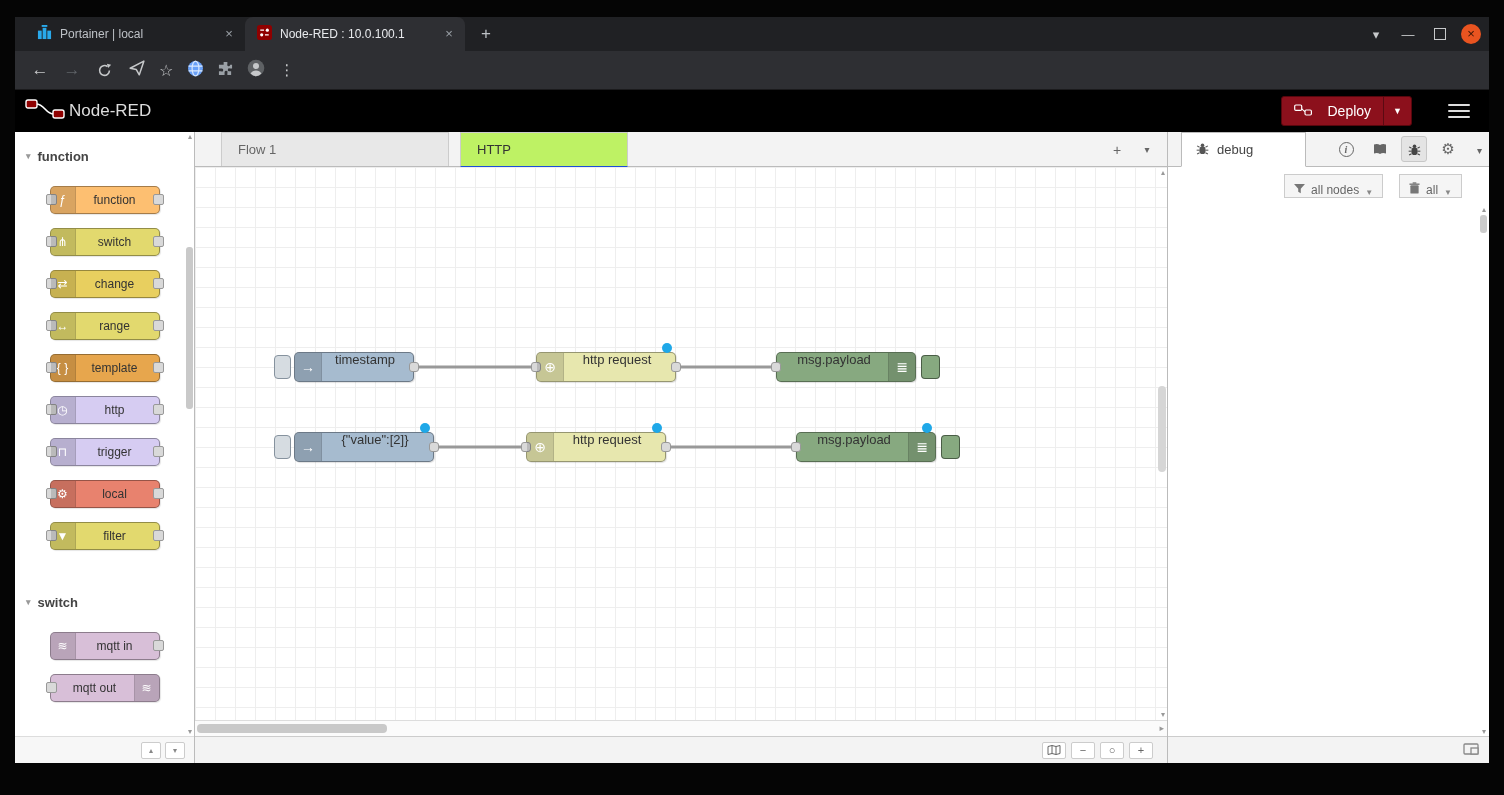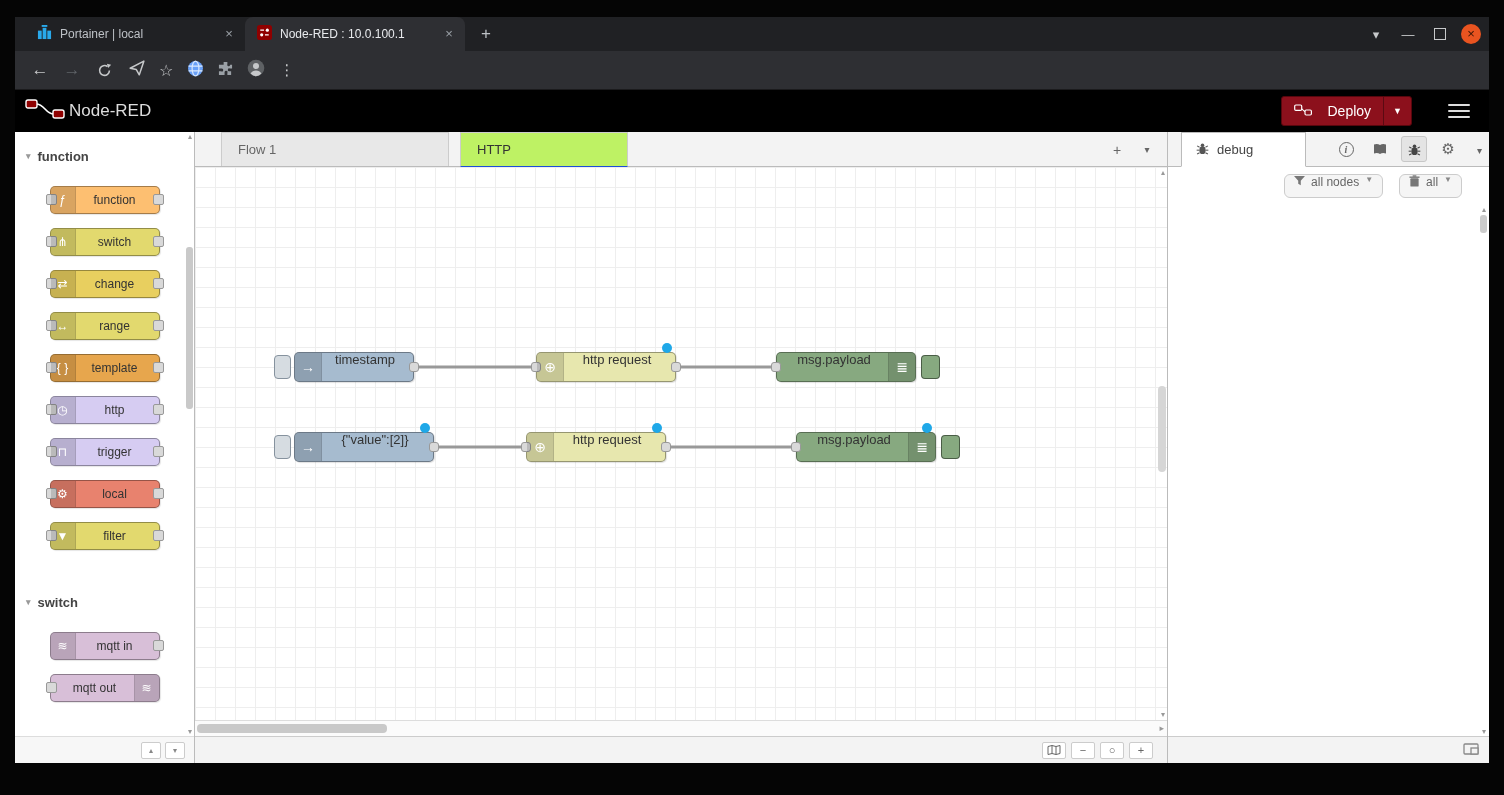--- a/index.html
+++ b/index.html
@@ -108,21 +108,21 @@
   
   .sidebar{width:322px;flex:none;border-left:1px solid #bbb;display:flex;flex-direction:column;background:#fff;box-sizing:border-box}
   .sb-tabbar{height:35px;flex:none;background:#f3f3f3;border-bottom:1px solid #bbb;display:flex;align-items:flex-end;padding-left:13px;position:relative;box-sizing:border-box}
   .sb-tab{height:35px;width:125px;box-sizing:border-box;background:#fff;border:1px solid #bbb;border-bottom:1px solid #fff;margin-bottom:-1px;display:flex;align-items:center;gap:8px;padding:0 14px;font-size:13px;color:#444}
   .sb-icons{position:absolute;right:28px;bottom:4px;display:flex;gap:8px}
   .sb-ic{width:26px;height:26px;display:flex;align-items:center;justify-content:center;color:#666;box-sizing:border-box}
   .sb-ic.active{background:#e4e4e4;border:1px solid #c7c7c7;border-radius:3px}
   .info-glyph{width:15px;height:15px;border:1.5px solid #666;border-radius:50%;font-family:"Liberation Serif",serif;font-style:italic;font-weight:bold;font-size:10px;display:flex;align-items:center;justify-content:center;color:#666;box-sizing:border-box}
   .sb-caret{position:absolute;right:7px;bottom:10px;color:#666;font-size:10px}
   .sb-toolbar{height:38px;flex:none;display:flex;align-items:center;justify-content:flex-end;gap:16px;padding-right:27px;background:#fff}
-  .sb-btn{height:24px;display:flex;align-items:flex-start;gap:6px;padding:0 9px;background:#f5f5f5;border:1px solid #ccc;border-radius:6px;font-size:12px;color:#666;box-sizing:border-box}
+  .sb-btn{height:24px;display:flex;align-items:flex-end;gap:6px;padding:0 9px;background:#f5f5f5;border:1px solid #ccc;border-radius:0;font-size:12px;color:#666;box-sizing:border-box}
   .sb-btn .caret{font-size:8px;color:#888}
   .sb-content{flex:1;position:relative}
   .sb-thumb{position:absolute;right:2px;top:10px;width:7px;height:18px;background:#ccc;border-radius:3px}
   .sb-arr{position:absolute;right:3px;color:#999;font-size:8px}
   .sb-arr.t{top:0}.sb-arr.b{bottom:0}
   .sb-footer{height:26px;flex:none;background:#f3f3f3;border-top:1px solid #ccc;display:flex;align-items:center;justify-content:flex-end;padding-right:10px}
   .gear-glyph{font-size:15px}
 </style>
 </head>
 <body>

